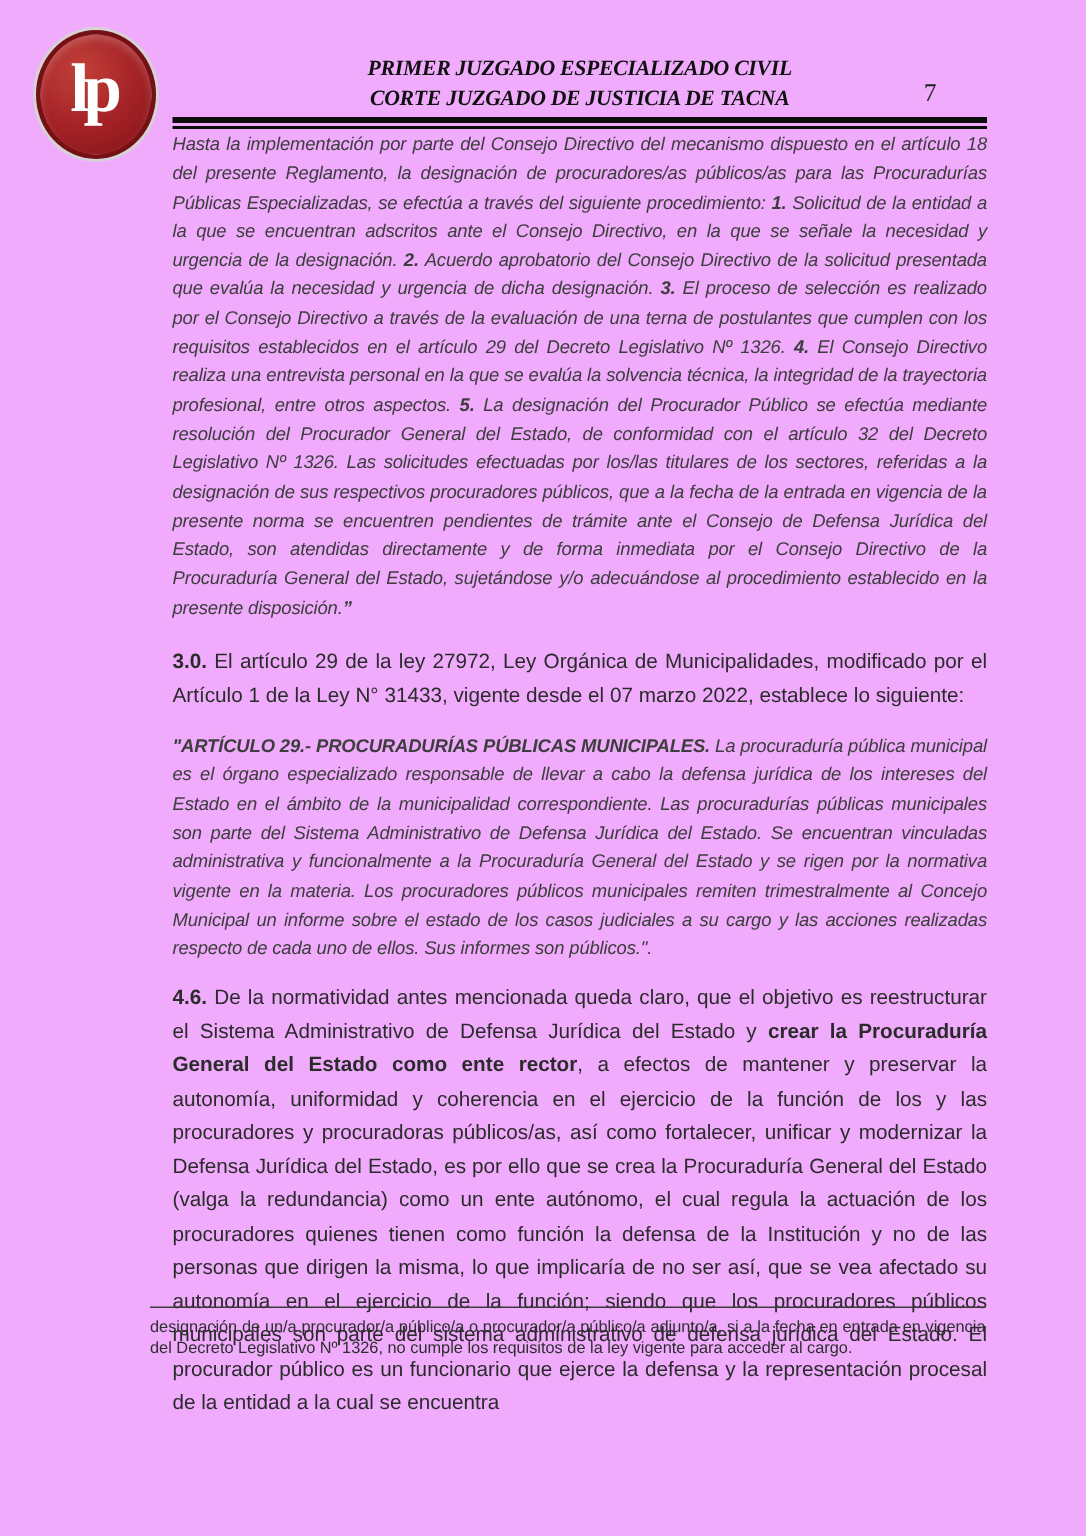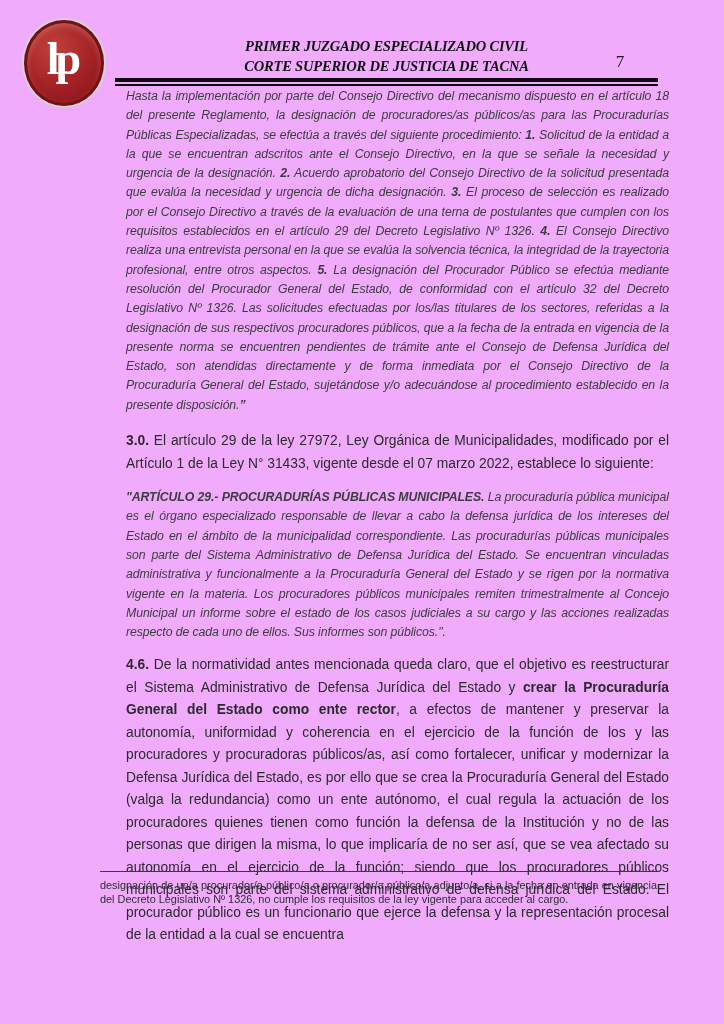--- a/index.html
+++ b/index.html
@@ -14,21 +14,21 @@
         font-size:46px;letter-spacing:-4px;line-height:1;transform:translate(-2px,-4px);}
   
   .header-title{position:absolute;left:115px;top:36px;width:543px;text-align:center;
         font-family:"Liberation Serif",serif;font-style:italic;font-weight:bold;
         font-size:14.5px;line-height:20px;color:#101010;letter-spacing:-0.2px;}
   .page-number{position:absolute;left:603px;top:52px;width:34px;text-align:center;
         font-family:"Liberation Serif",serif;font-size:17px;color:#1c1c1c;}
   .double-rule{position:absolute;left:115px;top:78px;width:543px;height:2px;
         border-top:4px solid #0d0d0d;border-bottom:2px solid #0d0d0d;}
   
-  .content{position:absolute;left:126px;top:87px;width:543px;}
+  .content{position:absolute;left:115px;top:87px;width:543px;}
   .p-quote{font-style:italic;font-size:12.3px;line-height:19.3px;text-align:justify;
         color:#3d3d3d;letter-spacing:-0.1px;}
   .p-body{font-size:13.8px;line-height:22.5px;text-align:justify;color:#2b2b2b;}
   .gap-15{margin-top:15px;}
   .gap-13{margin-top:13px;}
   .gap-12{margin-top:12px;}
   .b{font-weight:bold;}
   .i{font-style:italic;}
   
   .footnote-rule{position:absolute;left:100px;top:871px;width:557px;height:0;
@@ -40,21 +40,21 @@
 <body>
 
 <div class="page">
 
   <div class="logo">
     <span class="logo-text">lp</span>
   </div>
 
   <div class="header-title">
     <div>PRIMER JUZGADO ESPECIALIZADO CIVIL</div>
-    <div>CORTE SUPERIOR DE JUSTICIA DE TACNA</div>
+    <div>CORTE JUZGADO DE JUSTICIA DE TACNA</div>
   </div>
 
   <div class="page-number">7</div>
 
   <div class="double-rule"></div>
 
   <div class="content">
     <div class="p-quote"><span>Hasta la implementación por parte del Consejo Directivo del mecanismo dispuesto en el artículo 18 del presente Reglamento, la designación de procuradores/as públicos/as para las Procuradurías Públicas Especializadas, se efectúa a través del siguiente procedimiento: </span><span class="b">1.</span><span> Solicitud de la entidad a la que se encuentran adscritos ante el Consejo Directivo, en la que se señale la necesidad y urgencia de la designación. </span><span class="b">2.</span><span> Acuerdo aprobatorio del Consejo Directivo de la solicitud presentada que evalúa la necesidad y urgencia de dicha designación. </span><span class="b">3.</span><span> El proceso de selección es realizado por el Consejo Directivo a través de la evaluación de una terna de postulantes que cumplen con los requisitos establecidos en el artículo 29 del Decreto Legislativo Nº 1326. </span><span class="b">4.</span><span> El Consejo Directivo realiza una entrevista personal en la que se evalúa la solvencia técnica, la integridad de la trayectoria profesional, entre otros aspectos. </span><span class="b">5.</span><span> La designación del Procurador Público se efectúa mediante resolución del Procurador General del Estado, de conformidad con el artículo 32 del Decreto Legislativo Nº 1326. Las solicitudes efectuadas por los/las titulares de los sectores, referidas a la designación de sus respectivos procuradores públicos, que a la fecha de la entrada en vigencia de la presente norma se encuentren pendientes de trámite ante el Consejo de Defensa Jurídica del Estado, son atendidas directamente y de forma inmediata por el Consejo Directivo de la Procuraduría General del Estado, sujetándose y/o adecuándose al procedimiento establecido en la presente disposición.</span><span class="b">”</span></div>
     <div class="p-body gap-15"><span class="b">3.0.</span><span> El artículo 29 de la ley 27972, Ley Orgánica de Municipalidades, modificado por el Artículo 1 de la Ley N° 31433, vigente desde el 07 marzo 2022, establece lo siguiente:</span></div>
     <div class="p-quote gap-13"><span class="b i">"ARTÍCULO 29.- PROCURADURÍAS PÚBLICAS MUNICIPALES.</span><span class="i"> La procuraduría pública municipal es el órgano especializado responsable de llevar a cabo la defensa jurídica de los intereses del Estado en el ámbito de la municipalidad correspondiente. Las procuradurías públicas municipales son parte del Sistema Administrativo de Defensa Jurídica del Estado. Se encuentran vinculadas administrativa y funcionalmente a la Procuraduría General del Estado y se rigen por la normativa vigente en la materia. Los procuradores públicos municipales remiten trimestralmente al Concejo Municipal un informe sobre el estado de los casos judiciales a su cargo y las acciones realizadas respecto de cada uno de ellos. Sus informes son públicos.".</span></div>

